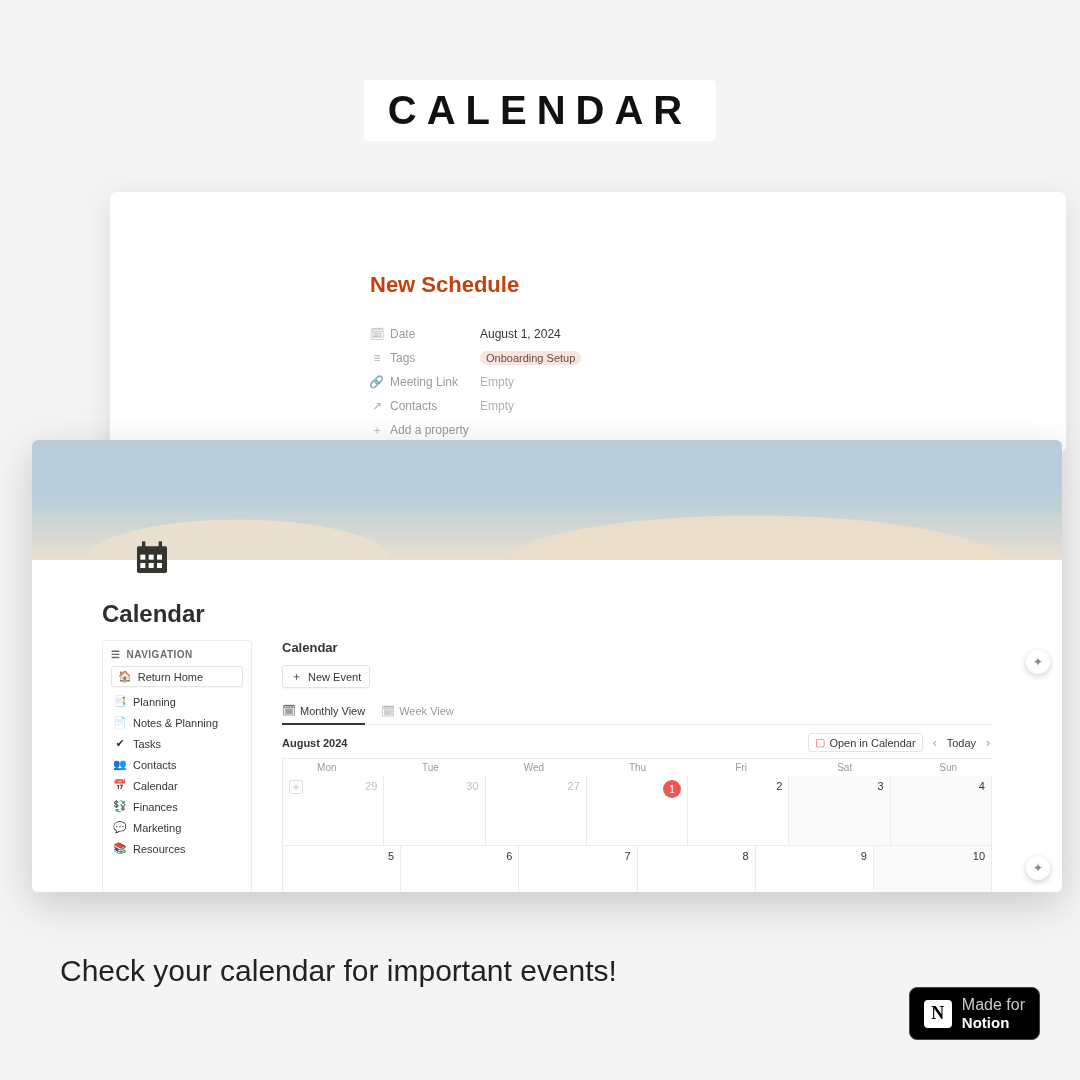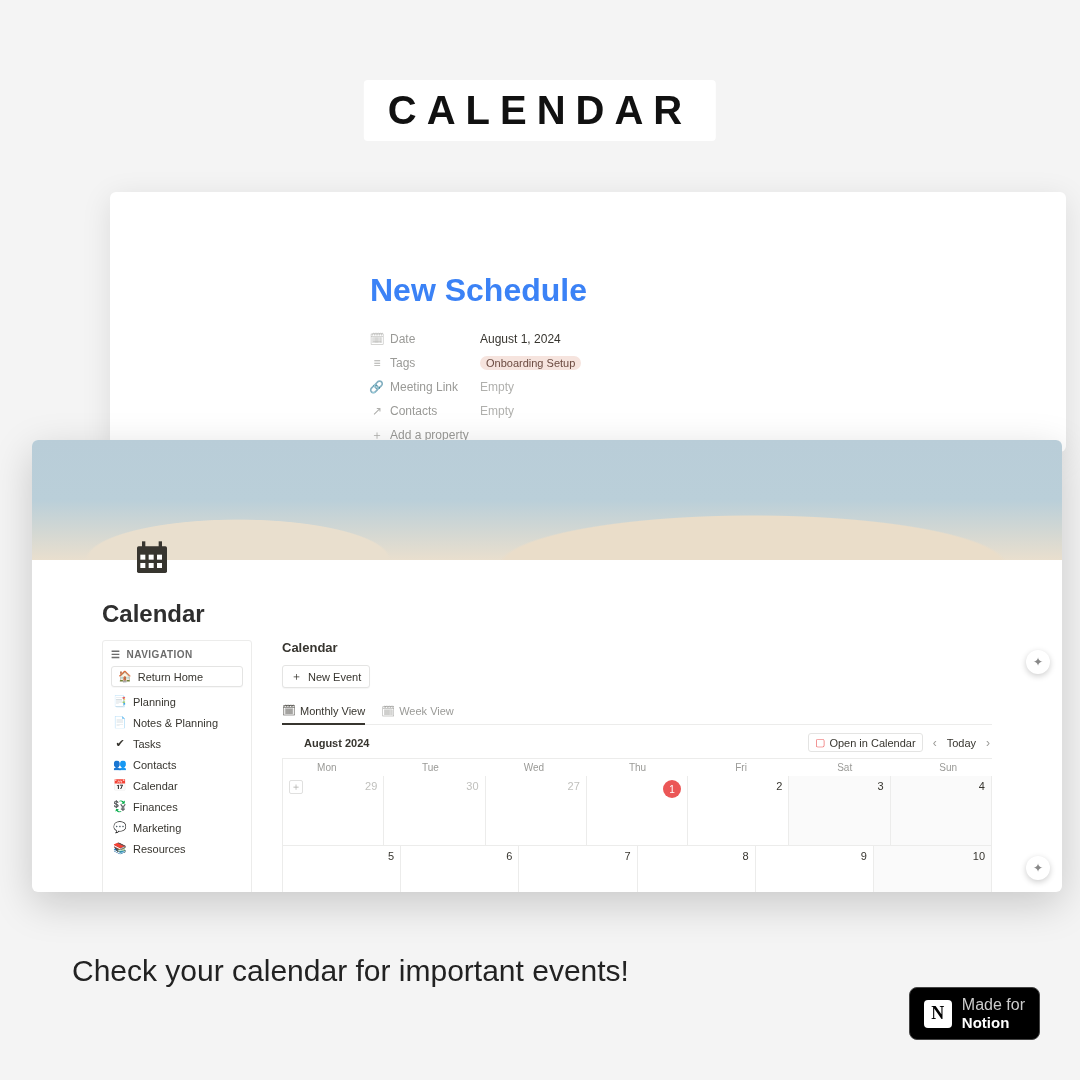--- a/index.html
+++ b/index.html
@@ -31,24 +31,24 @@
   top: 192px;
   left: 110px;
   width: 956px;
   height: 260px;
   background: #fff;
   border-radius: 6px;
   box-shadow: 0 6px 30px rgba(0,0,0,0.10);
   padding: 80px 260px 0 260px;
 }
 .card-back h1 {
-  font-size: 32px;
+  font-size: 22px;
   font-weight: 700;
-  color: #3b82f6;
-  margin-bottom: 18px;
+  color: #c2410c;
+  margin-bottom: 24px;
 }
 .prop-row {
   display: flex;
   align-items: center;
   height: 24px;
   font-size: 12px;
 }
 .prop-key {
   display: flex;
   align-items: center;
@@ -211,21 +211,20 @@
   color: #37352f;
   border-bottom: 2px solid #37352f;
   margin-bottom: -1px;
 }
 .cal-toolbar {
   display: flex;
   align-items: center;
   justify-content: space-between;
   margin-top: 8px;
   font-size: 11px;
-  margin-left: 22px;
 }
 .cal-month {
   font-weight: 600;
   color: #37352f;
 }
 .cal-tools {
   display: flex;
   align-items: center;
   gap: 8px;
 }
@@ -319,21 +318,21 @@
   display: flex;
   align-items: center;
   justify-content: center;
   color: #888;
   font-size: 12px;
 }
 
 .caption {
   position: absolute;
   top: 954px;
-  left: 72px;
+  left: 60px;
   font-size: 30px;
   color: #222;
   font-weight: 400;
 }
 .badge {
   position: absolute;
   bottom: 40px;
   right: 40px;
   background: #000;
   color: #fff;

